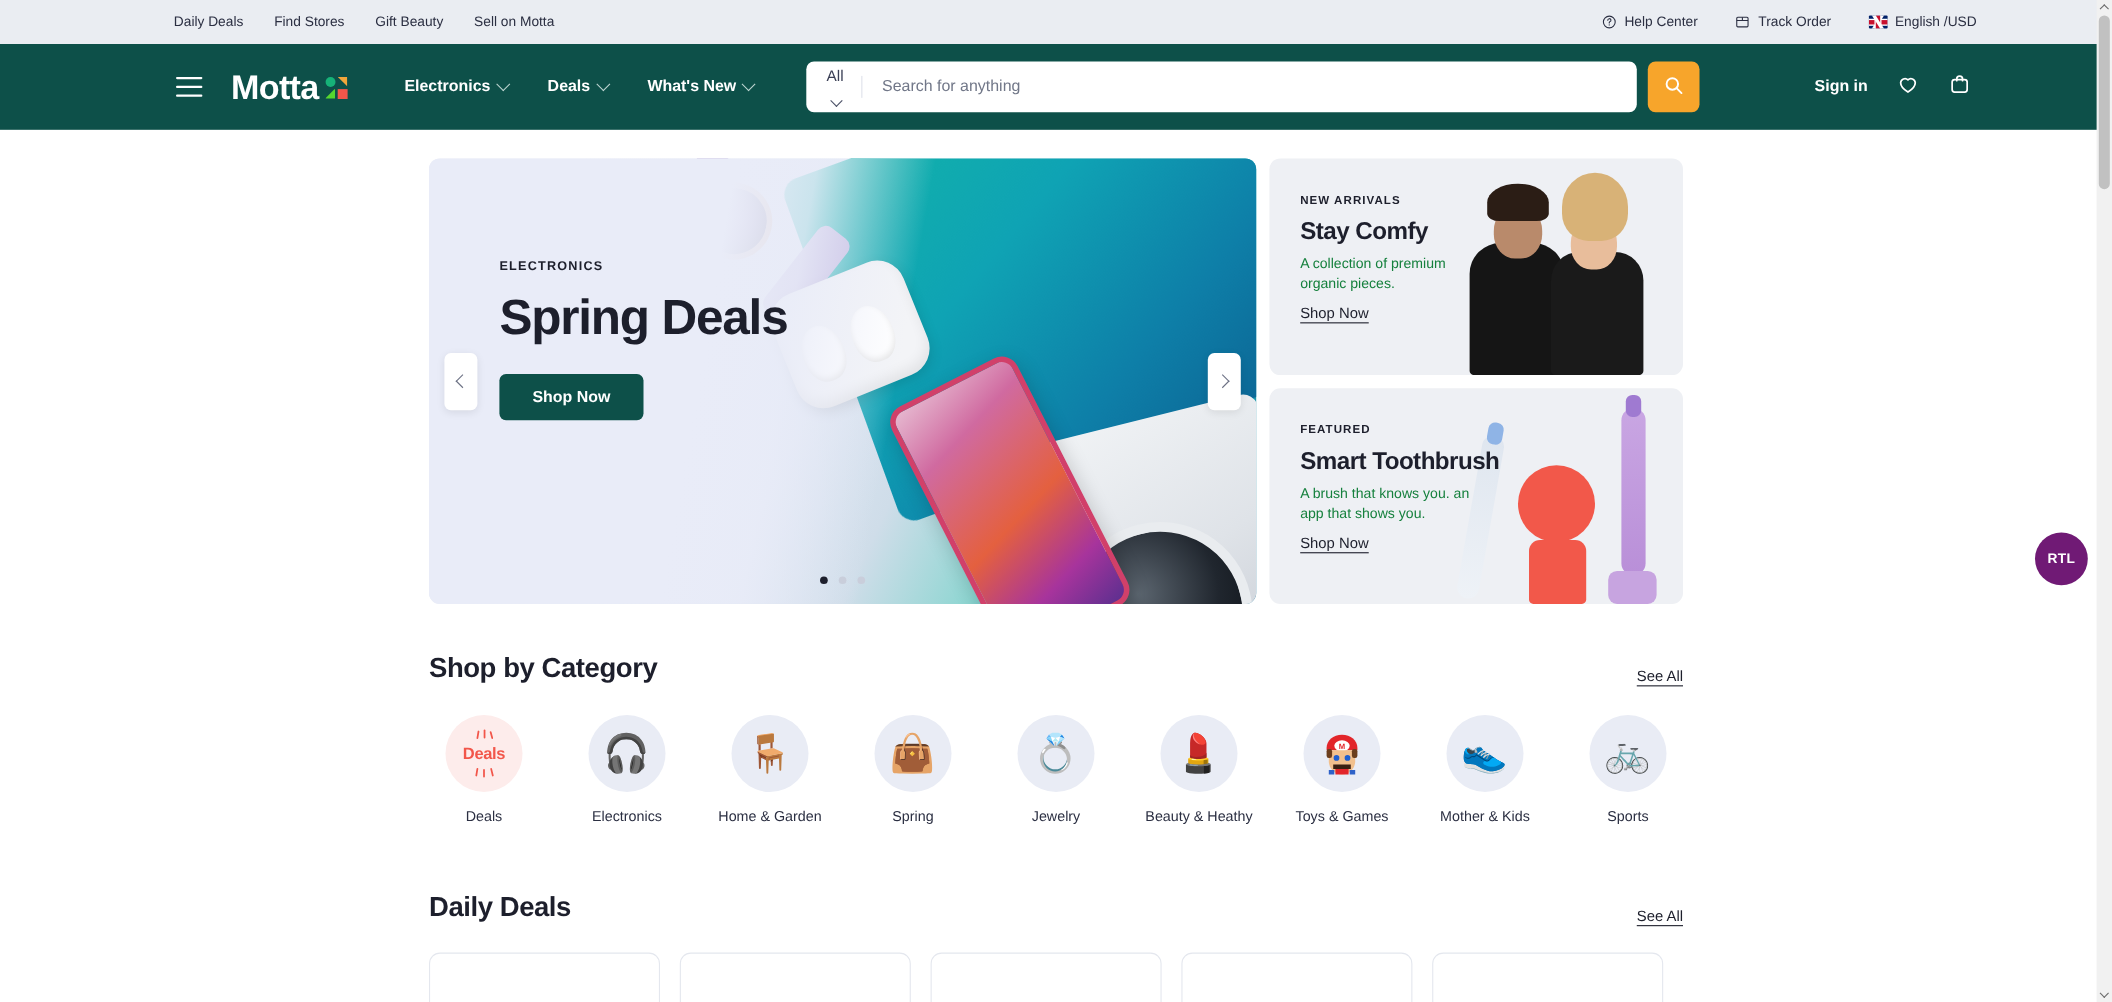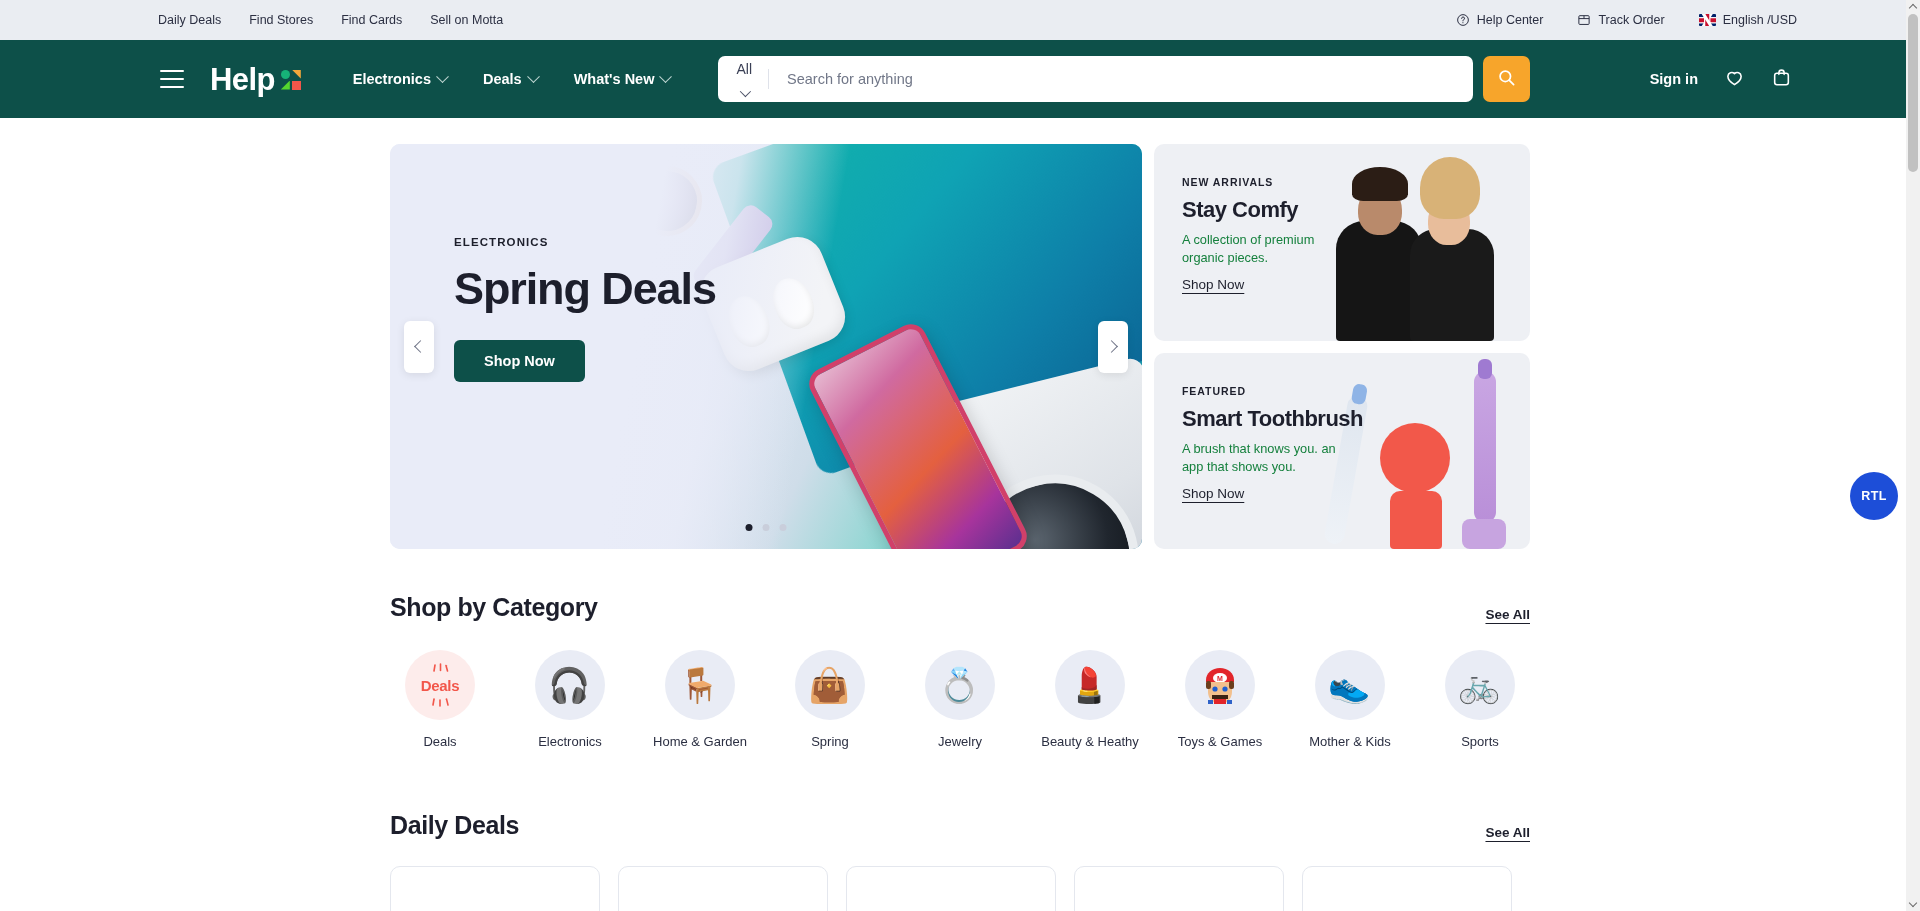--- a/index.html
+++ b/index.html
@@ -244,21 +244,21 @@
     content:""; position:absolute; left: 4px; top: -12px; width: 14px; height: 20px; border-radius: 6px; background:#9f7ad1;
   }
   .art-brush .base {
     position:absolute; right: 12px; bottom: 0; width: 44px; height: 30px; border-radius: 8px;
     background:#c7a4e0;
   }
 
   
   .sec-head { display:flex; align-items:flex-end; justify-content:space-between; }
   .sec-title { font-size: 25px; font-weight: 700; letter-spacing:-0.4px; color:#1d1f2c; }
-  .see-all { font-size: 13.5px; color:#1d1f2c; text-decoration: underline; text-underline-offset: 4px; cursor:pointer;font-weight:bold; }
+  .see-all { font-size: 13.5px; color:#1d1f2c; text-decoration: underline; text-underline-offset: 4px; cursor:pointer; }
 
   .cats { display:flex; justify-content:space-between; margin-top: 28px; }
   .cat { width: 100px; display:flex; flex-direction:column; align-items:center; cursor:pointer; }
   .cat-circle {
     width: 70px; height: 70px; border-radius:50%; background:#e9ecf5;
     display:flex; align-items:center; justify-content:center; position:relative; overflow:hidden;
   }
   .cat-circle.deals { background:#fdeceb; }
   .deals-word { font-size: 15px; font-weight: 800; color:#f2564a; letter-spacing:-0.3px; }
   .spark { position:absolute; width:100%; height:100%; pointer-events:none; }
@@ -266,22 +266,22 @@
 
   .emoji-art { font-size: 34px; line-height:1; }
 
   .section-category { margin-top: 44px; }
   .section-daily { margin-top: 62px; }
   .daily-cards { display:flex; gap: 18px; margin-top: 26px; }
   .pcard { width: 210px; height: 60px; border: 1px solid #e4e7ee; border-radius: 10px; background:#fff; }
 
   
   .rtl-fab {
-    position: absolute; right: 22px; top: 472px; width: 48px; height: 48px; border-radius:50%;
-    background:#1d4ed8; color:#fff; display:flex; align-items:center; justify-content:center;
+    position: absolute; right: 22px; top: 484px; width: 48px; height: 48px; border-radius:50%;
+    background:#701a75; color:#fff; display:flex; align-items:center; justify-content:center;
     font-size: 12.5px; font-weight:700; letter-spacing:.4px; cursor:pointer; z-index: 40;
   }
 
   
   .scrollbar { position:absolute; right:0; top:0; width: 14px; height: 911px; background:#f1f1f1; z-index:50; }
   .scroll-up, .scroll-down { position:absolute; left:0; width:14px; height:14px; display:flex; align-items:center; justify-content:center; cursor:pointer; }
   .scroll-up { top:0; } .scroll-down { bottom:0; }
   .scroll-up i, .scroll-down i { width:6px; height:6px; border-left:1.4px solid #6b6b6b; border-top:1.4px solid #6b6b6b; display:block; }
   .scroll-up i { transform: rotate(45deg); margin-top:2px; }
   .scroll-down i { transform: rotate(-135deg); margin-bottom:2px; }
@@ -289,21 +289,21 @@
 </style>
 </head>
 <body>
 
 <div class="page">
 
   <div class="topbar">
     <div class="topbar-left">
       <a href="#">Daily Deals</a>
       <a href="#">Find Stores</a>
-      <a href="#">Find Cards</a>
+      <a href="#">Gift Beauty</a>
       <a href="#">Sell on Motta</a>
     </div>
     <div class="topbar-right">
       <a href="#" class="tb-item">
         <span>
           <svg width="14" height="14" viewBox="0 0 24 24" fill="none" stroke="#2b2f42" stroke-width="1.7">
             <circle cx="12" cy="12" r="9.2"></circle>
             <path d="M9.6 9.3a2.5 2.5 0 1 1 3.2 2.4c-.6.2-.9.7-.9 1.3v.5" stroke-linecap="round"></path>
             <circle cx="11.9" cy="16.5" r="0.9" fill="#2b2f42" stroke="none"></circle>
           </svg>
@@ -330,21 +330,21 @@
   </div>
 
   <div class="header">
     <div class="burger">
       <span></span>
         <span></span>
         <span></span>
     </div>
 
     <div class="brand">
-      <div class="brand-word">Help</div>
+      <div class="brand-word">Motta</div>
       <div class="brand-mark">
         <div class="bm g"></div>
           <div class="bm y"></div>
         <div class="bm lg"></div>
           <div class="bm r"></div>
       </div>
     </div>
 
     <div class="nav">
       <div class="nav-item">

